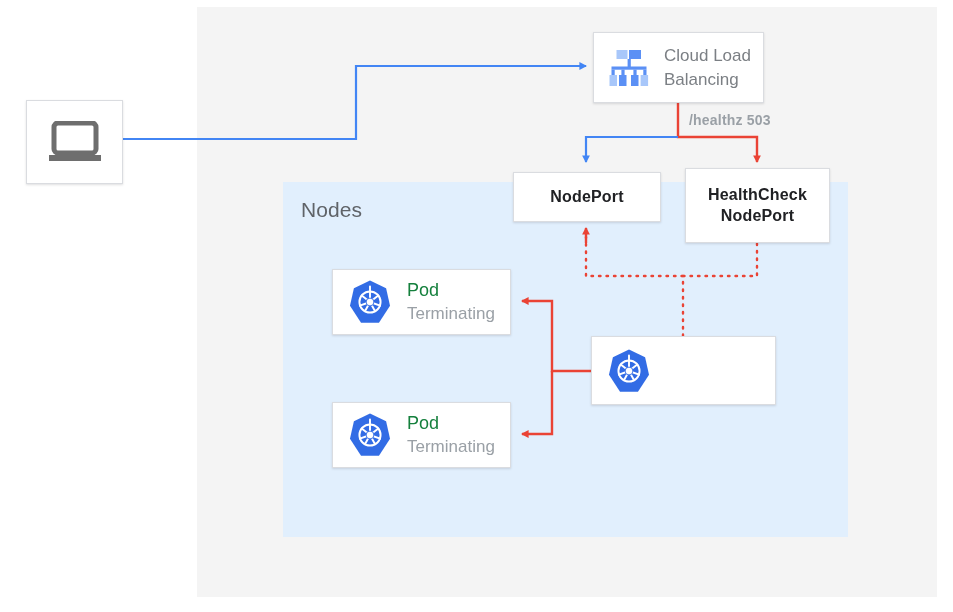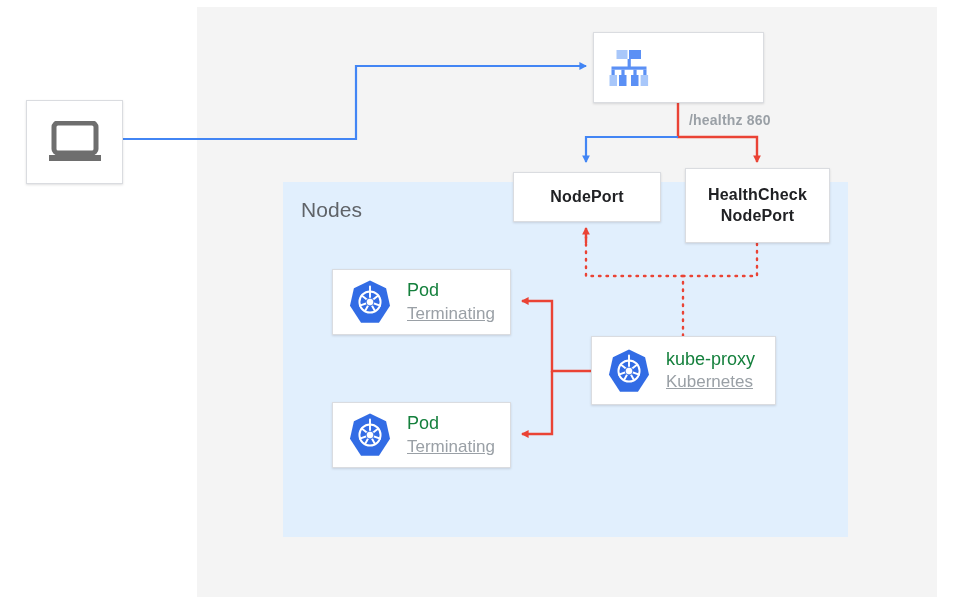--- a/index.html
+++ b/index.html
@@ -80,21 +80,20 @@
     font-size: 18px;
     color: #15803d;
     line-height: 1.35;
     white-space: nowrap;
   }
   .label-sub {
     font-size: 17px;
     color: #9aa0a6;
     line-height: 1.35;
     white-space: nowrap;
-    text-decoration: underline;
   }
   .label-gray-main {
     font-size: 17px;
     color: #7b7f84;
     line-height: 1.38;
     white-space: nowrap;
   }
   .bold-title {
     font-weight: bold;
     font-size: 16px;
@@ -172,21 +171,21 @@
 
     <g>
       <path d="M591,371 L552,371 L552,301 L522,301" fill="none" stroke="#ea4335" stroke-width="2.4" marker-end="url(#arrow-red)"></path>
     </g>
 
     <g>
       <path d="M552,371 L552,434 L522,434" fill="none" stroke="#ea4335" stroke-width="2.4" marker-end="url(#arrow-red)"></path>
     </g>
   </svg>
 
-  <div class="healthz-label">/healthz 860</div>
+  <div class="healthz-label">/healthz 503</div>
 
   <div class="box box-plain" id="client-box">
     <span class="icon-holder">
       <svg width="54" height="42" viewBox="0 0 54 42">
         <rect x="6" y="2" width="42" height="30" rx="4" ry="4" fill="none" stroke="#6e6e6e" stroke-width="5"></rect>
         <rect x="1" y="34" width="52" height="6" fill="#6e6e6e"></rect>
       </svg>
     </span>
   </div>
 
@@ -204,20 +203,24 @@
         <rect x="3.5" y="20.7" width="3.2" height="5.5" fill="#5b90f5"></rect>
         <rect x="13.4" y="20.7" width="3.2" height="5.5" fill="#5b90f5"></rect>
         <rect x="25.4" y="20.7" width="3.2" height="5.5" fill="#5b90f5"></rect>
         <rect x="35.3" y="20.7" width="3.2" height="5.5" fill="#5b90f5"></rect>
 
         <rect x="1.5" y="26" width="7.5" height="11" fill="#a8c7fa"></rect>
         <rect x="11" y="26" width="7.5" height="11" fill="#5b90f5"></rect>
         <rect x="23" y="26" width="7.5" height="11" fill="#5b90f5"></rect>
         <rect x="32.6" y="26" width="7.5" height="11" fill="#a8c7fa"></rect>
       </svg>
+    </span>
+    <span class="labels">
+      <span class="label-gray-main">Cloud Load</span>
+      <span class="label-gray-main">Balancing</span>
     </span>
   </div>
 
   <div class="box box-plain" id="nodeport-box">
     <span class="bold-title">NodePort</span>
   </div>
 
   <div class="box box-plain" id="hc-box">
     <span>
       <span class="bold-title" style="display:block">HealthCheck</span>
@@ -287,19 +290,15 @@
           <line x1="50" y1="50" x2="72" y2="58"></line>
           <line x1="50" y1="50" x2="61" y2="70"></line>
           <line x1="50" y1="50" x2="39" y2="70"></line>
           <line x1="50" y1="50" x2="28" y2="58"></line>
           <line x1="50" y1="50" x2="32" y2="36"></line>
         </g>
         <circle cx="50" cy="50" r="8.5" fill="#ffffff"></circle>
         <circle cx="50" cy="50" r="8.5" fill="none" stroke="#326ce5" stroke-width="2"></circle>
       </svg>
     </span>
-    <span class="labels">
-      <span class="label-main">kube-proxy</span>
-      <span class="label-sub">Kubernetes</span>
-    </span>
   </div>
 
 </div>
 
 </body></html>

